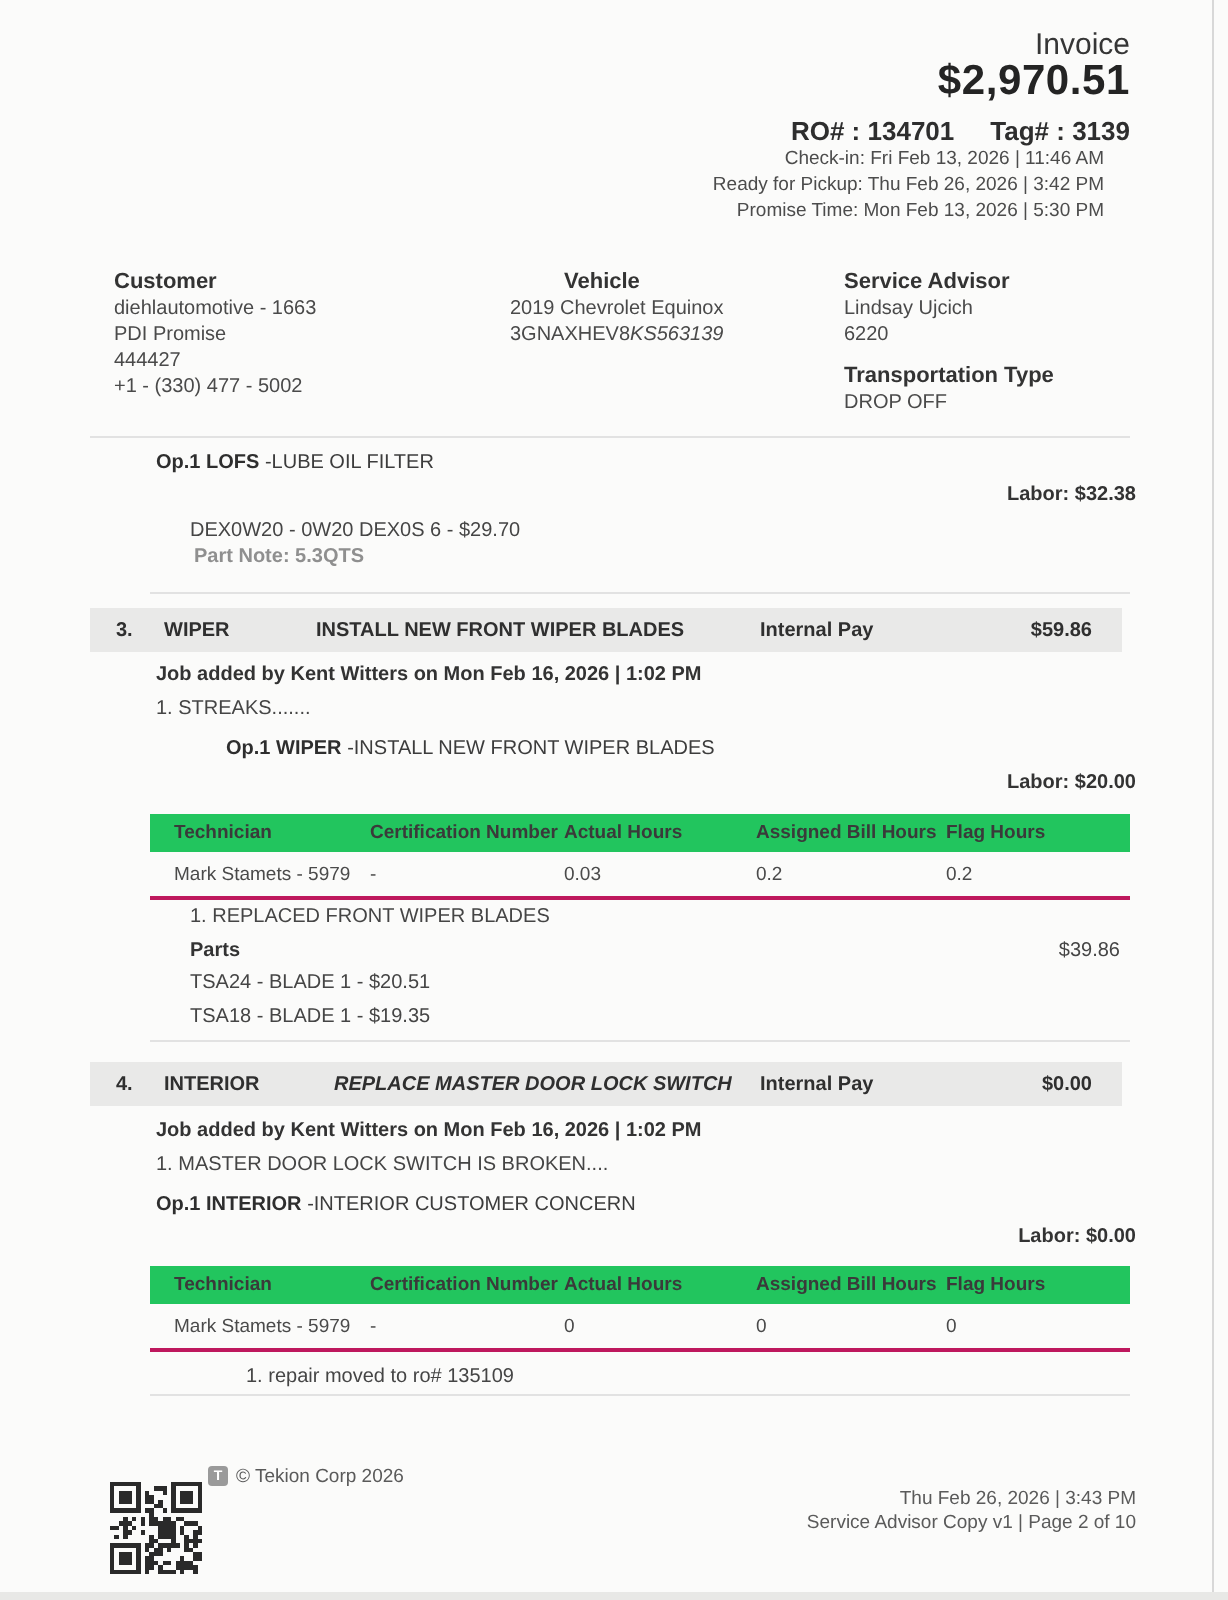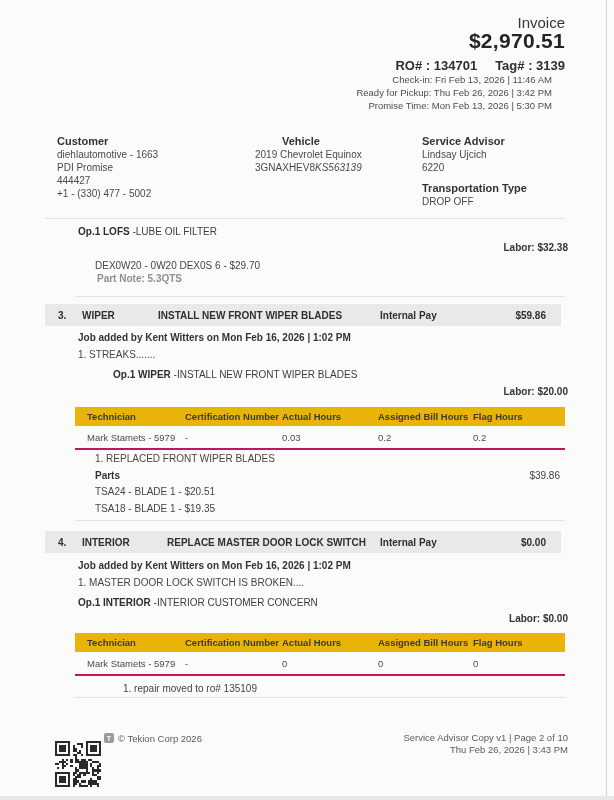--- a/index.html
+++ b/index.html
@@ -37,21 +37,21 @@
     position:absolute; left:45px; width:516px; height:22px;
     background:#e9e9e8; font-size:10px; font-weight:bold; color:#2f2f2f;
   }
   .band > span { position:absolute; top:6px; }
 
   
   .tbl { position:absolute; left:75px; width:490px; font-size:9.5px; }
   .tbl-head, .tbl-row {
     display:grid; grid-template-columns:110px 97px 96px 95px 1fr; align-items:center;
   }
-  .tbl-head { background:#eab308; height:19px; font-weight:bold; color:#3a3a3a; }
+  .tbl-head { background:#22c55e; height:19px; font-weight:bold; color:#3a3a3a; }
   .tbl-row  { height:22px; border-bottom:2px solid #be185d; color:#4a4a4a; }
   .tbl-head > div:first-child, .tbl-row > div:first-child { padding-left:12px; }
 
   
   .foot { font-size:9.5px; color:#5a5a5a; }
   .tek-logo {
     left:104px; top:733px; width:10px; height:10px; background:#9a9a9a; border-radius:2px;
     display:flex; align-items:center; justify-content:center;
     color:#fff; font-size:7px; font-weight:bold;
   }
@@ -137,21 +137,21 @@
   <div class="abs body10" style="left:95px; top:453px;">1. REPLACED FRONT WIPER BLADES</div>
   <div class="abs bold-line" style="left:95px; top:470px;">Parts</div>
   <div class="abs body10" style="right:54px; top:470px;">$39.86</div>
   <div class="abs body10" style="left:95px; top:486px;">TSA24 - BLADE 1 - $20.51</div>
   <div class="abs body10" style="left:95px; top:503px;">TSA18 - BLADE 1 - $19.35</div>
   <div class="hr" style="left:75px; top:520px; width:490px;"></div>
 
   <div class="band" style="top:531px;">
     <span style="left:13px;">4.</span>
     <span style="left:37px;">INTERIOR</span>
-    <span style="left:122px;">REPLACE MASTER DOOR LOCK SWITCH</span>
+    <span style="left:122px;font-style:italic;">REPLACE MASTER DOOR LOCK SWITCH</span>
     <span style="left:335px;">Internal Pay</span>
     <span style="right:15px;">$0.00</span>
   </div>
   <div class="abs bold-line" style="left:78px; top:560px;">Job added by Kent Witters on Mon Feb 16, 2026 | 1:02 PM</div>
   <div class="abs body10" style="left:78px; top:577px;">1. MASTER DOOR LOCK SWITCH IS BROKEN....</div>
   <div class="abs op-line" style="left:78px; top:597px;">
     <b>Op.1 INTERIOR</b><span> -INTERIOR CUSTOMER CONCERN</span>
   </div>
   <div class="abs labor" style="top:613px;">Labor: $0.00</div>
 
@@ -309,15 +309,15 @@
           <rect x="14" y="20" width="1" height="1"></rect>
           <rect x="16" y="20" width="1" height="1"></rect>
           <rect x="19" y="20" width="1" height="1"></rect>
         </g>
     </svg>
   </div>
   <div class="abs tek-logo">
     <span>T</span>
   </div>
   <div class="abs foot" style="left:118px; top:733px;">© Tekion Corp 2026</div>
-  <div class="abs foot" style="right:46px; top:732px; text-align:center;">Service Advisor Copy v1 | Page 2 of 10</div>
+  <div class="abs foot" style="right:46px; top:756px; text-align:center;">Service Advisor Copy v1 | Page 2 of 10</div>
   <div class="abs foot" style="right:46px; top:744px; text-align:right;">Thu Feb 26, 2026 | 3:43 PM</div>
 </div>
 
 </body></html>

